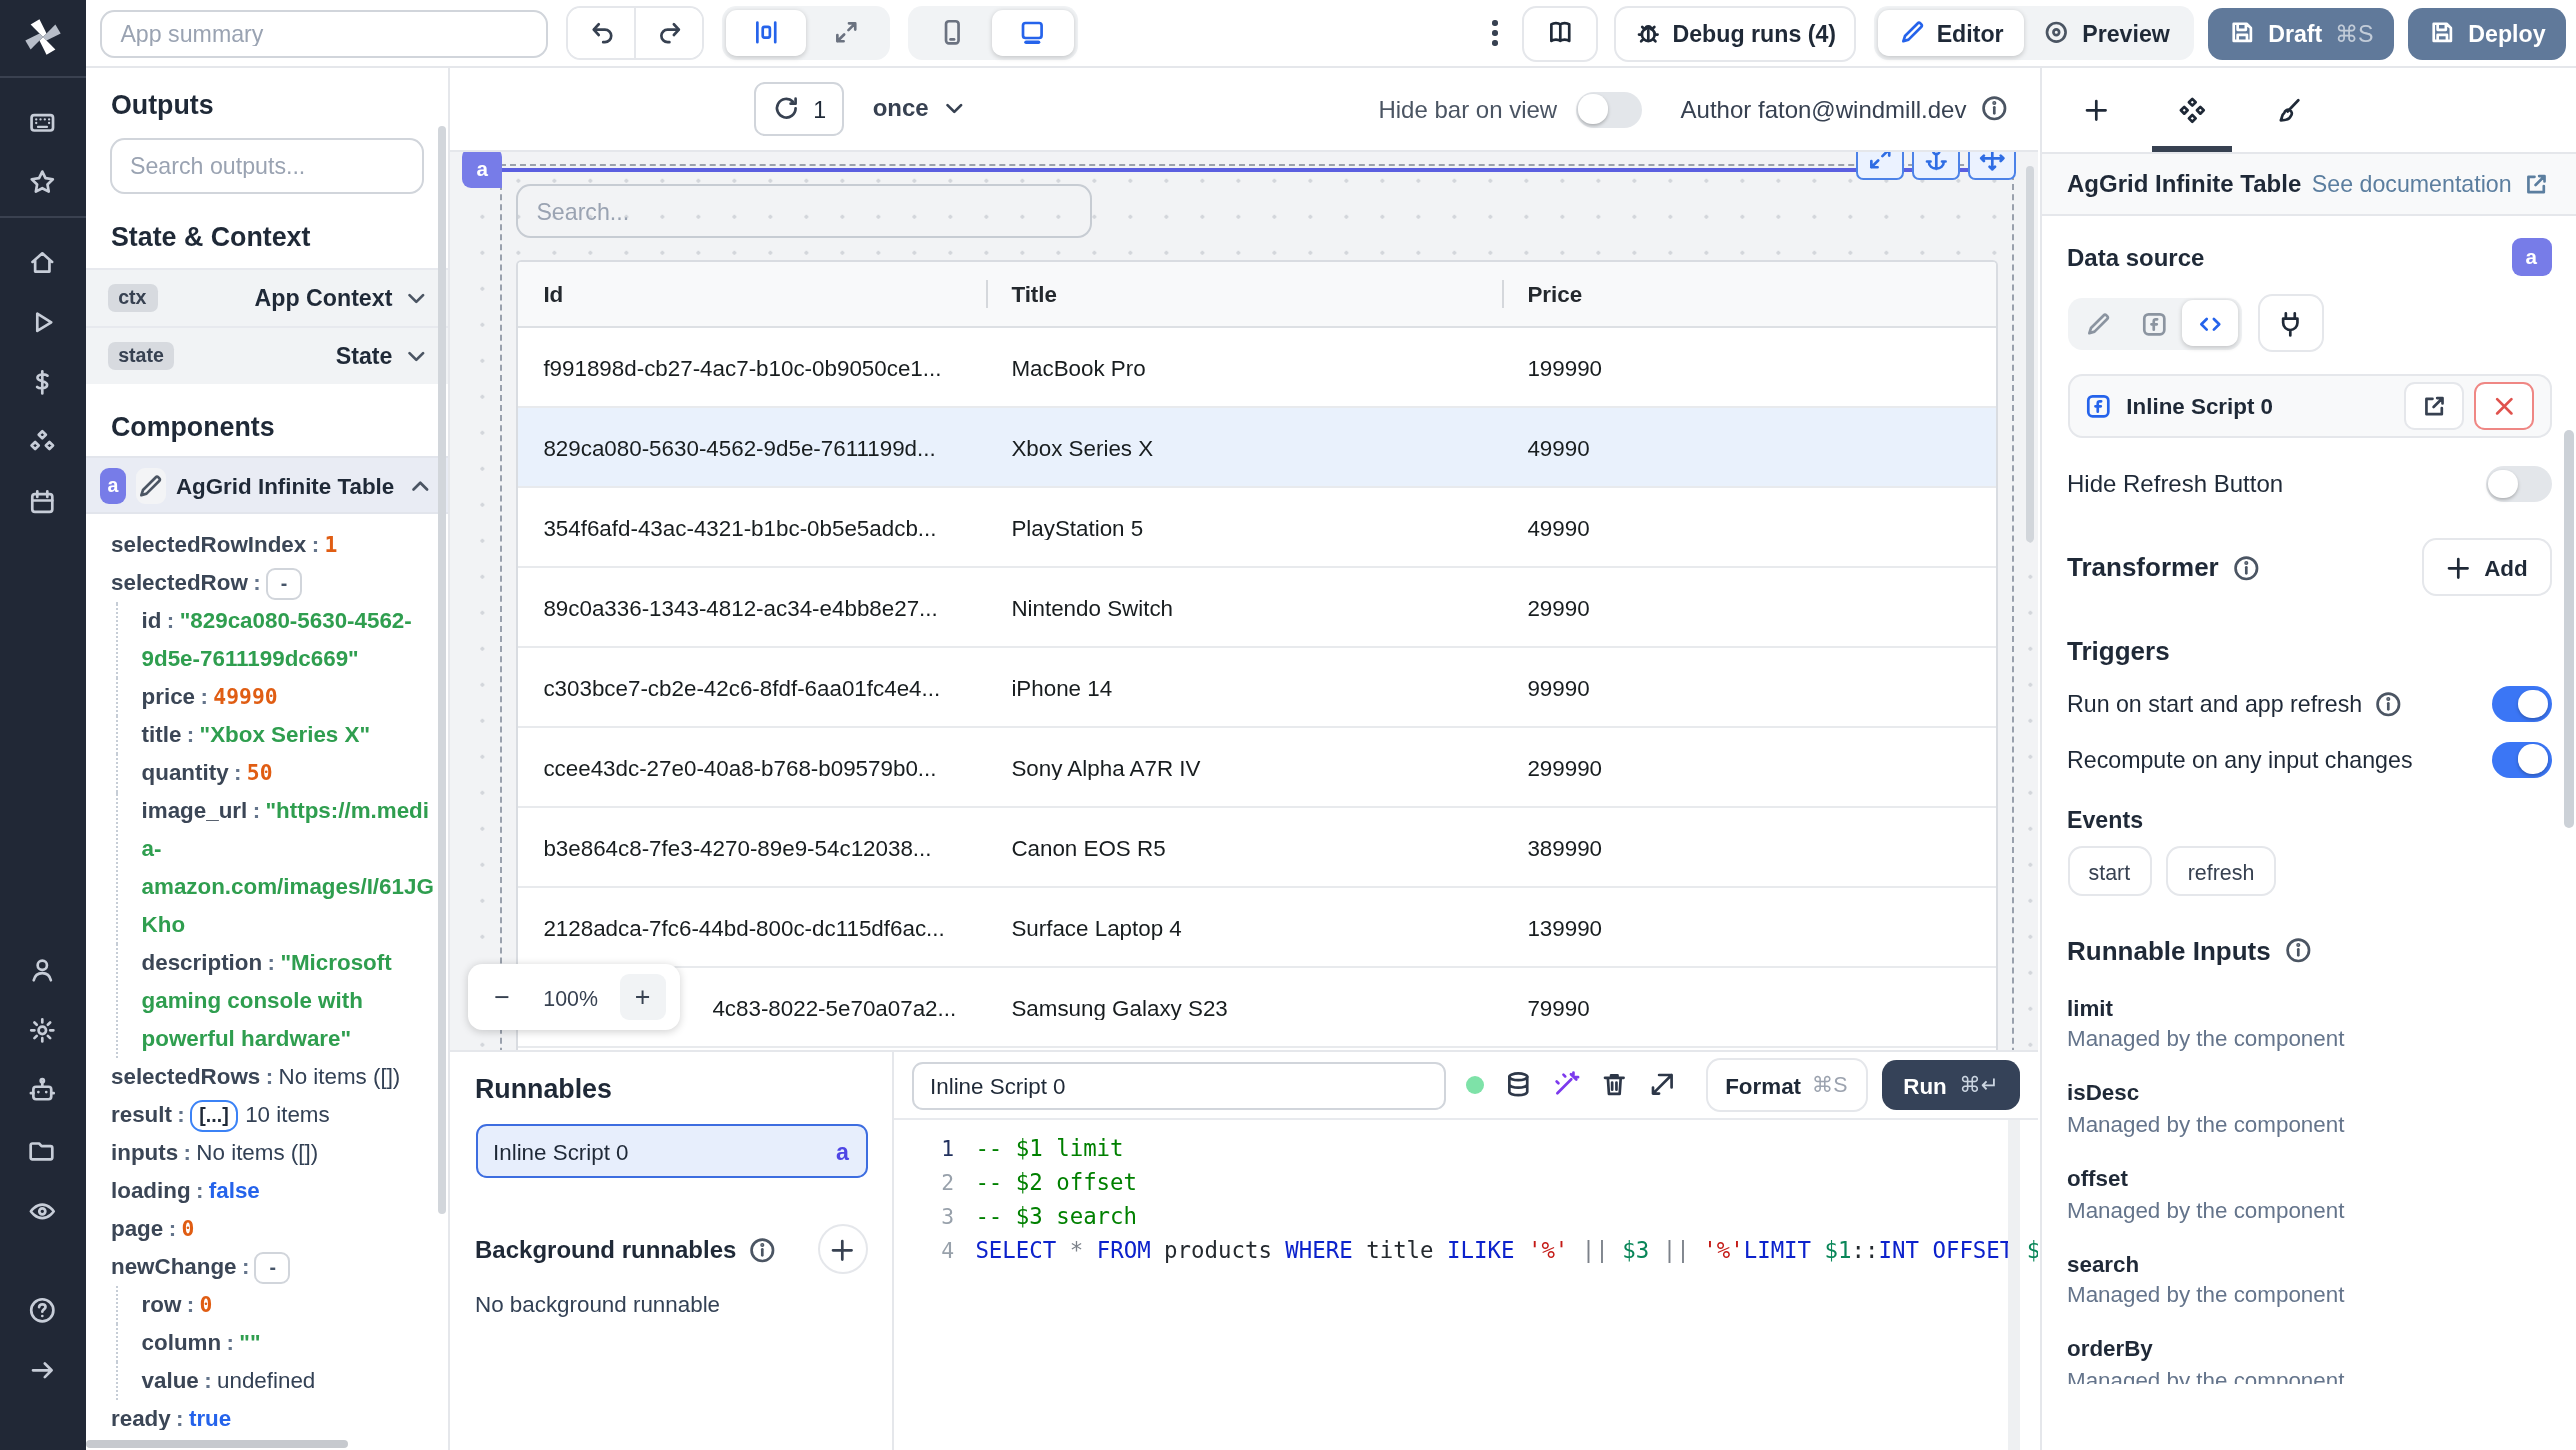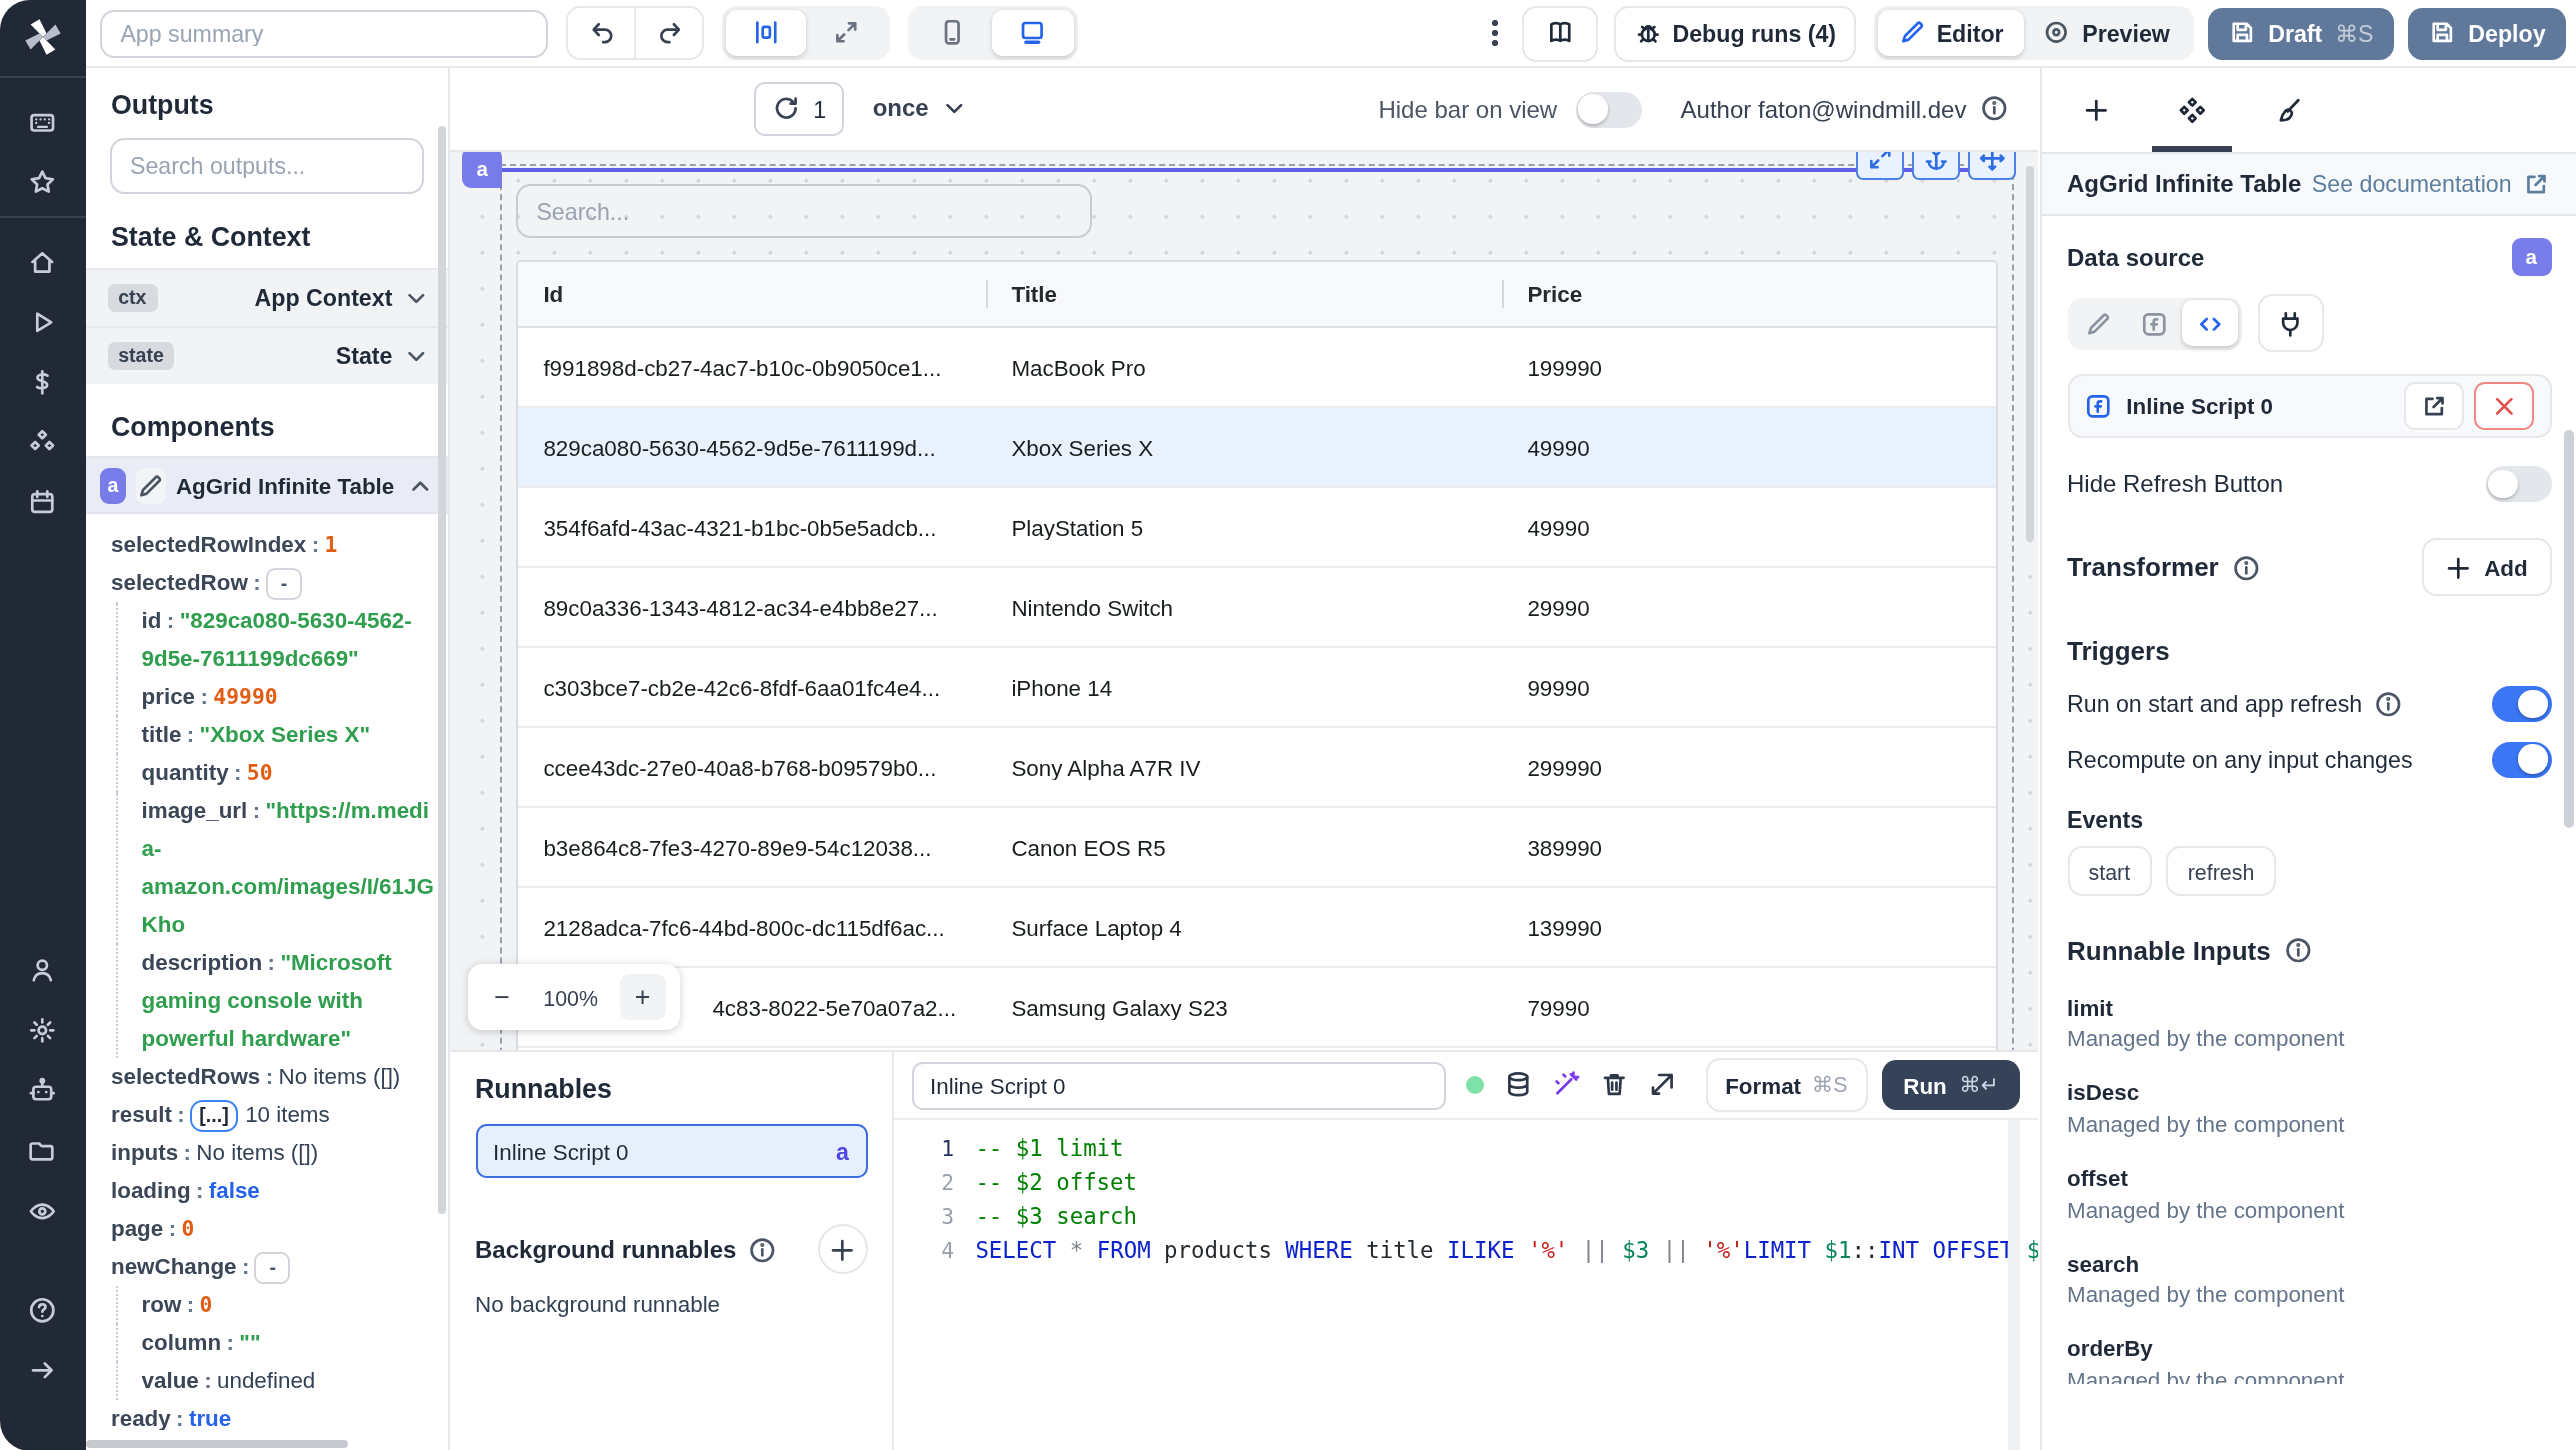--- a/index.html
+++ b/index.html
@@ -1,16 +1,16 @@
 <!DOCTYPE html>
 <html style="font-size:14.3px"><head>
 <meta charset="utf-8">
 <style>
   html,body{margin:0;padding:0;background:#fff;overflow:hidden;}
-  #viewport{width:2576px;height:1451px;position:relative;overflow:hidden;border-radius:30px;}
+  #viewport{width:2576px;height:1451px;position:relative;overflow:hidden;}
   #app{width:1288px;height:725px;transform:scale(2);transform-origin:0 0;position:relative;
        font-family:"Liberation Sans",sans-serif;color:#1f2937;font-size:11.6px;
        -webkit-font-smoothing:antialiased;}
   .ic{display:inline-flex;align-items:center;justify-content:center;line-height:0;}
   .ic svg{display:block;}
 
   
   #rail{position:absolute;left:0;top:0;width:43px;height:725px;background:#212836;
         display:flex;flex-direction:column;align-items:center;z-index:50;}
   .rail-logo{height:36px;display:flex;align-items:center;justify-content:center;width:100%;}

